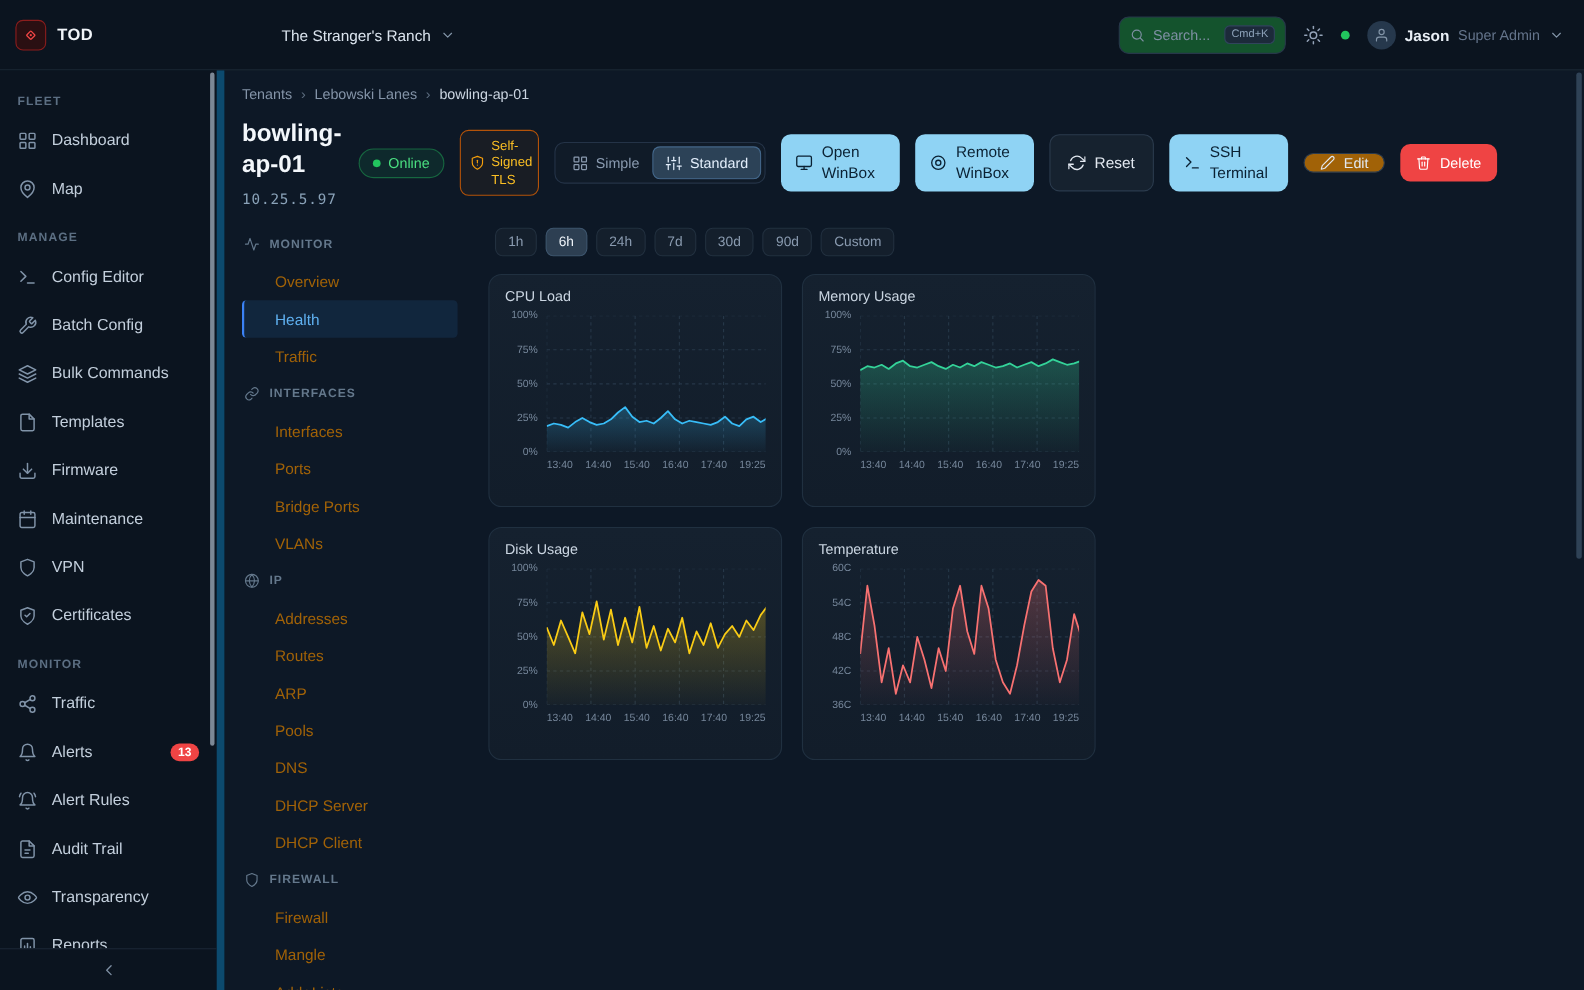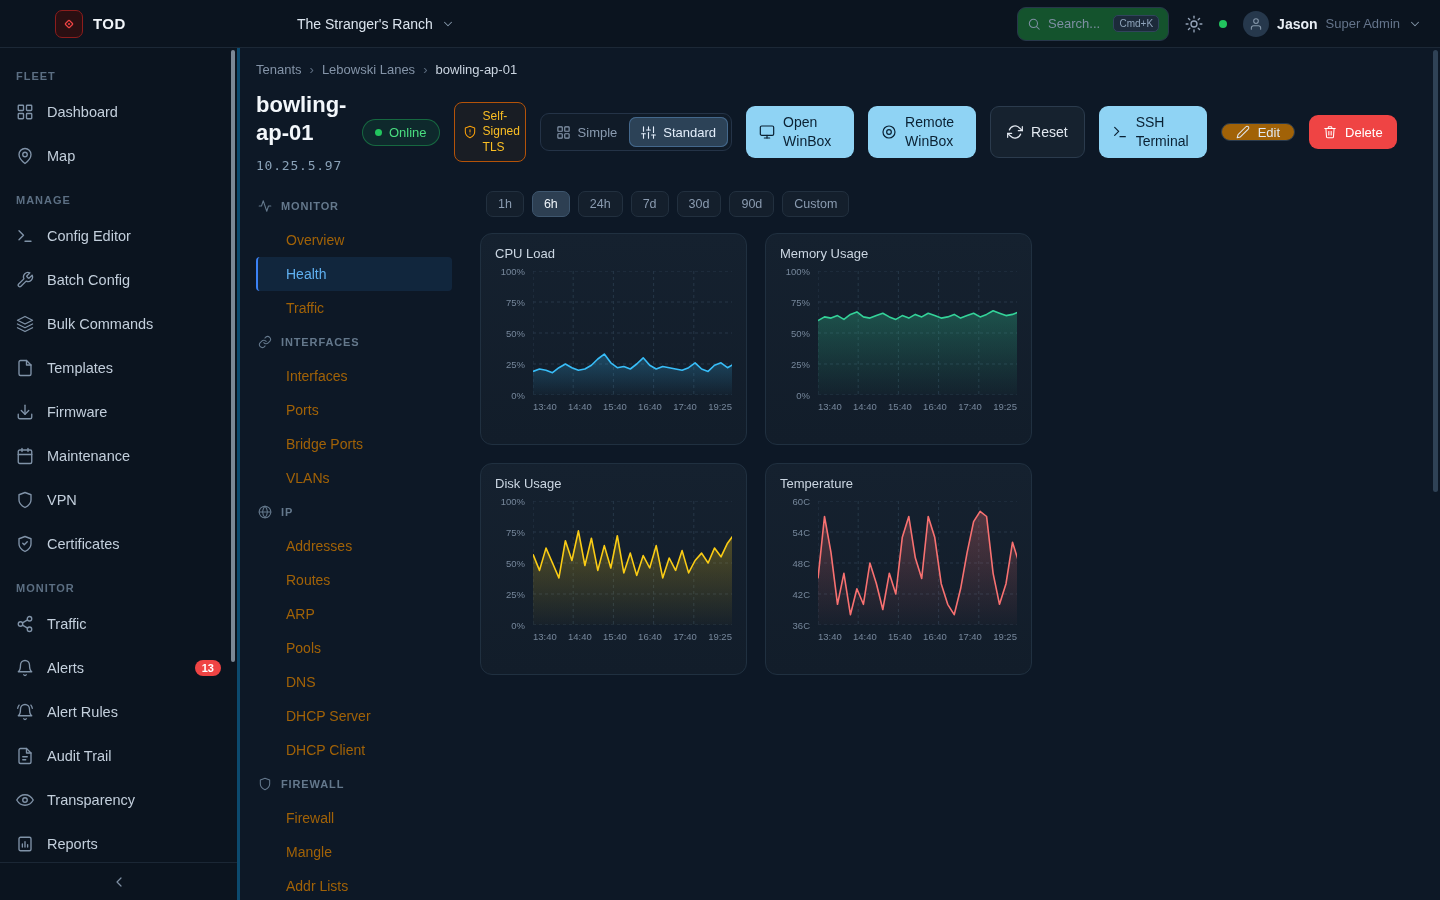--- a/index.html
+++ b/index.html
@@ -4,22 +4,22 @@
 <style>
   * { margin:0; padding:0; box-sizing:border-box; }
   html,body { width:1440px; height:900px; overflow:hidden; background:#0d1826;
     font-family:"Liberation Sans", sans-serif; color:#c3cfdc; }
   button { font-family:inherit; }
   .icn { display:inline-flex; align-items:center; justify-content:center; flex-shrink:0; }
 
   .app { display:flex; flex-direction:column; height:100%; }
 
   
-  .topbar { height:48px; background:#0b141f; border-bottom:1px solid #1c2836;
-    display:flex; align-items:center; flex-shrink:0;padding-left:41px; }
+  .topbar { height:64px; background:#0b141f; border-bottom:1px solid #1c2836;
+    display:flex; align-items:center; flex-shrink:0; }
   .topbar-left { width:240px; display:flex; align-items:center; gap:10px; padding:0 14px; flex-shrink:0; }
   .logo-badge { width:28px; height:28px; border-radius:7px; background:#2a0f12;
     border:1px solid #8c1d1d; color:#ef4444; display:flex; align-items:center; justify-content:center; }
   .app-name { font-weight:700; font-size:15px; color:#f1f5f9; letter-spacing:.03em; }
   .tenant-btn { display:flex; align-items:center; gap:8px; background:none; border:none;
     color:#dbe4ee; font-size:14px; cursor:pointer; margin-left:16px; }
   .tenant-btn .icn { color:#8496a9; }
   .topbar-right { margin-left:auto; display:flex; align-items:center; gap:16px; padding-right:18px; }
   .search-box { width:152px; height:34px; background:#14532d; border:1px solid #27374a;
     border-radius:9px; display:flex; align-items:center; gap:7px; padding:0 9px; color:#7e8fa3; cursor:text; }
@@ -32,21 +32,21 @@
   .status-dot { width:8px; height:8px; border-radius:50%; background:#22c55e; }
   .avatar { width:26px; height:26px; border-radius:50%; background:#26384c; color:#93a7bc;
     display:flex; align-items:center; justify-content:center; }
   .user-group { display:flex; align-items:center; gap:8px; cursor:pointer; }
   .user-name { color:#e8eef5; font-size:14px; font-weight:600; }
   .user-role { color:#64748b; font-size:13px; }
   .user-group .icn { color:#8496a9; }
 
   
   .body-row { flex:1; display:flex; min-height:0; }
-  .sidebar { width:240px; background:#0b141f; border-right:3px solid #0c4a6e;
+  .sidebar { width:204px; background:#0b141f; border-right:7px solid #0c4a6e;
     display:flex; flex-direction:column; position:relative; flex-shrink:0; }
   .side-nav { flex:1; overflow:hidden; padding-top:6px; }
   .side-section { font-size:11px; letter-spacing:.09em; color:#5c6f83; font-weight:700;
     text-transform:uppercase; padding:16px 16px 8px; }
   .side-item { height:44px; display:flex; align-items:center; gap:13px; padding:0 16px;
     font-size:14.5px; color:#c3cfdc; cursor:pointer; }
   .side-item .icn { color:#8093a8; }
   .badge { margin-left:auto; background:#ef4444; color:#fff; font-size:11px; font-weight:700;
     border-radius:999px; padding:2px 7px; }
   .side-footer { border-top:1px solid #1b2735; height:38px; display:flex; align-items:center;

